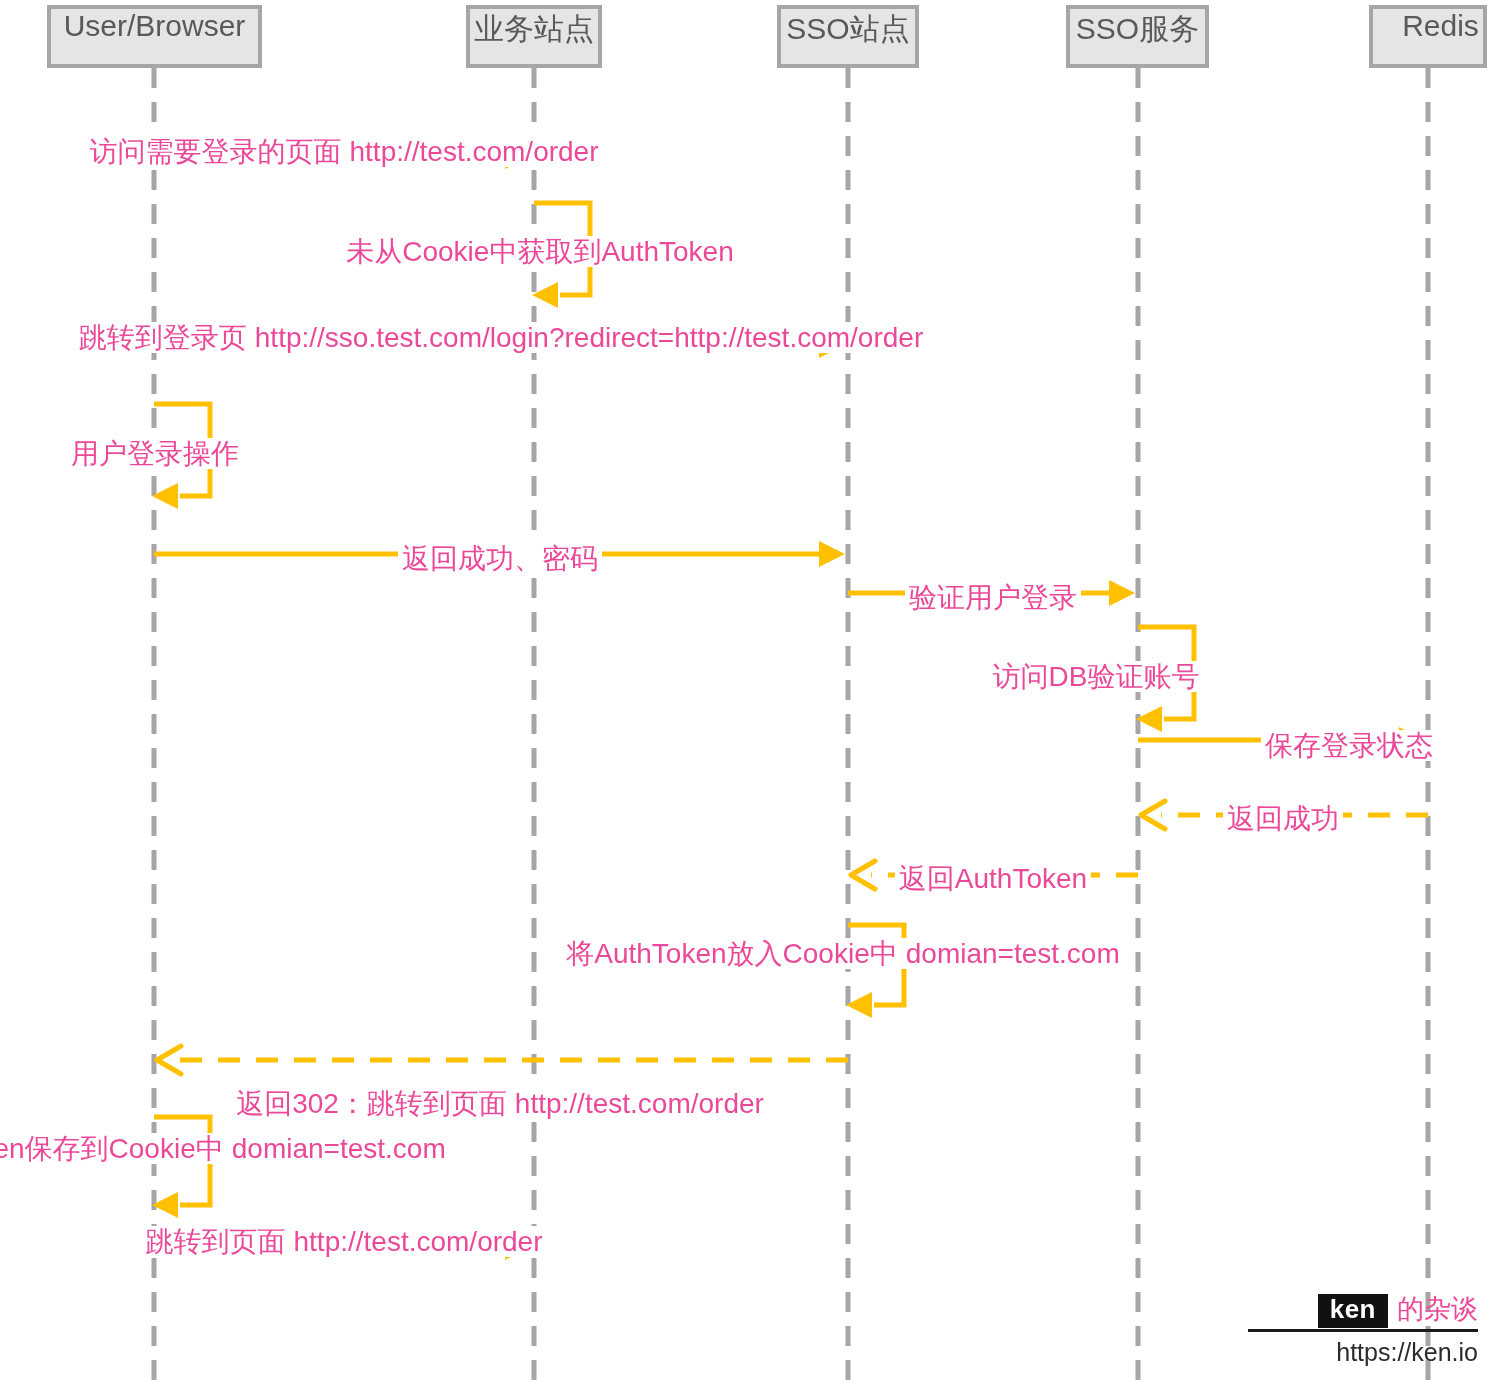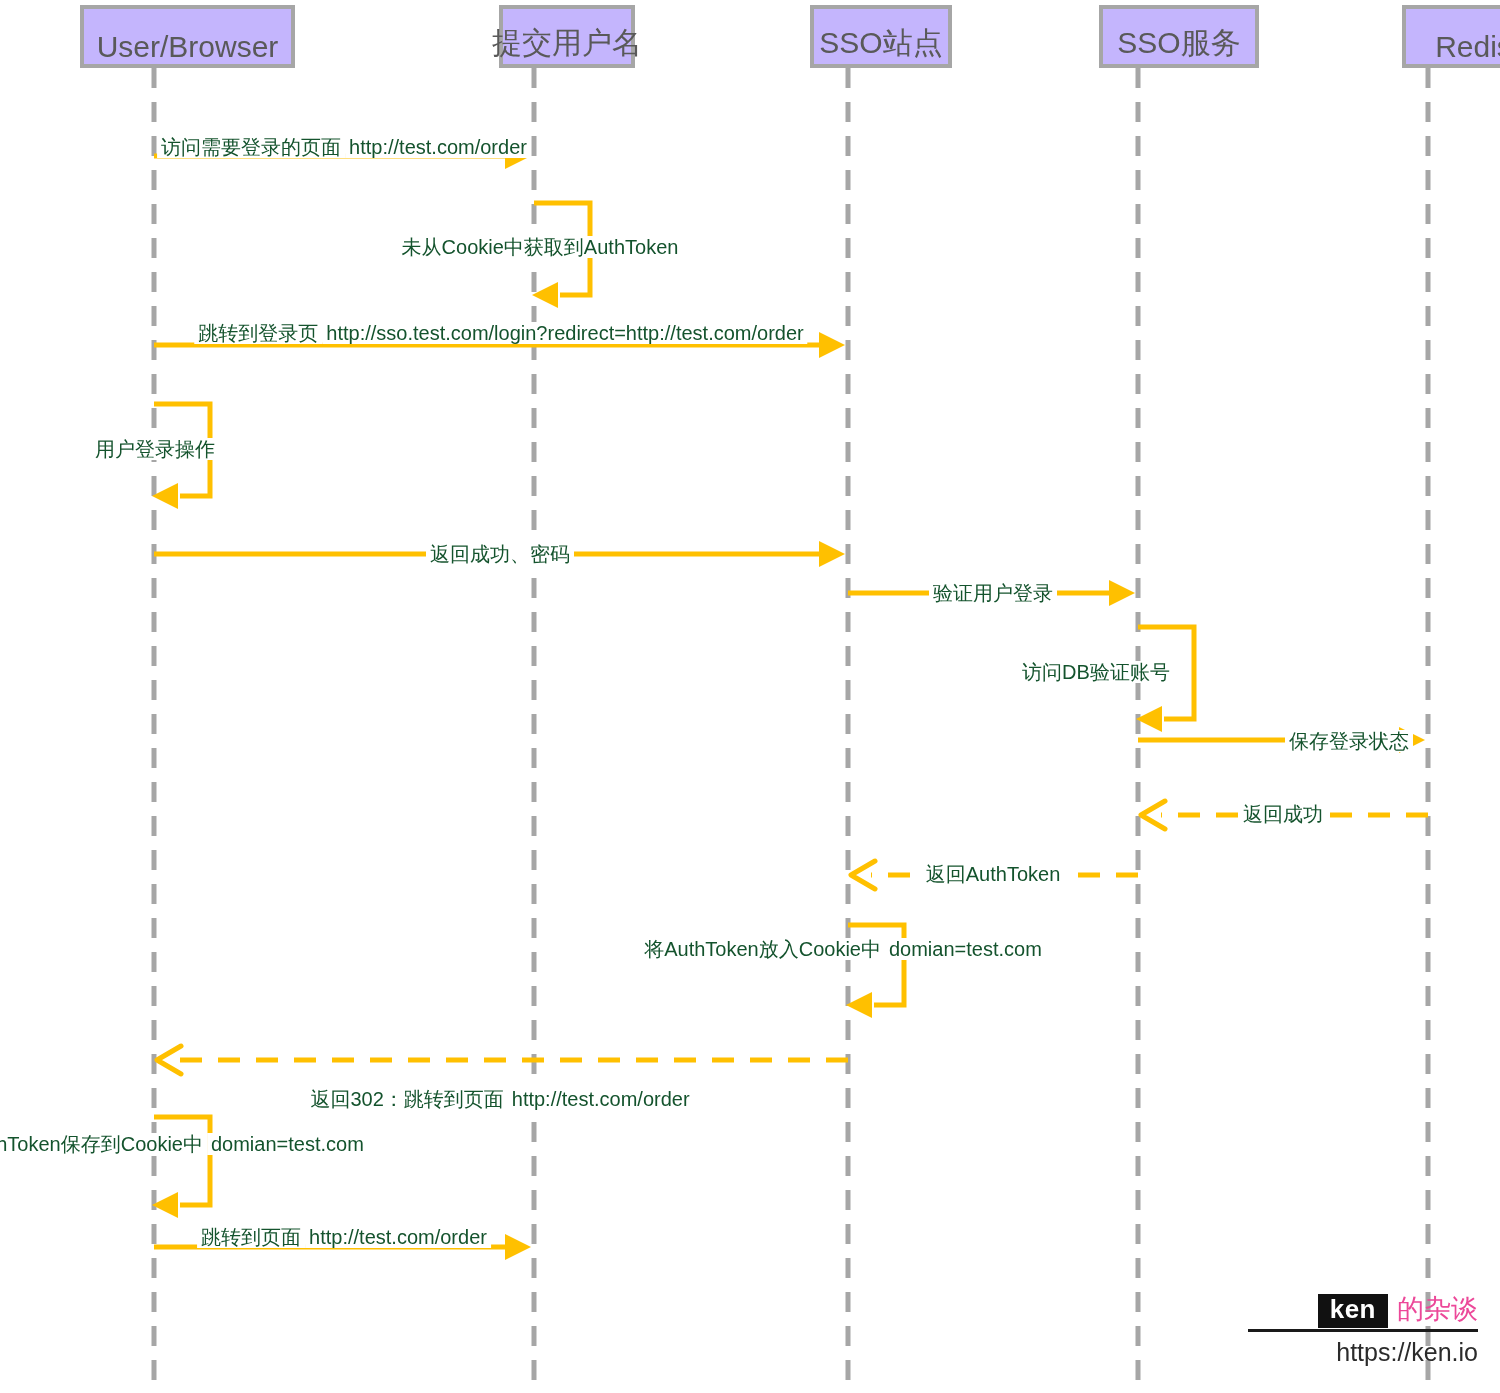--- a/index.html
+++ b/index.html
@@ -23,37 +23,36 @@
     left: 0;
     top: 0;
     width: 1500px;
     height: 1393px;
   }
   
   .pbox {
     position: absolute;
     box-sizing: border-box;
     border: 4px solid #a6a6a6;
-    background: #c4b5fd;
+    background: #e5e5e5;
     display: flex;
-    align-items: flex-end;
+    align-items: flex-start;
     justify-content: center;
-    margin-left: 33px;
   }
   .pbox span {
     font-size: 30px;
     color: #595959;
     white-space: nowrap;
     letter-spacing: 0px;
   }
   
   .msglabel {
     position: absolute;
-    color: #14532d;
-    font-size: 20px;
+    color: #ec4899;
+    font-size: 28px;
     line-height: 1.12;
     text-align: right;
     white-space: nowrap;
     transform: translateX(-50%);
     background: transparent;
   }
   .msglabel.l2 { line-height: 1.12; }
   
   #watermark {
     position: absolute;
@@ -165,26 +164,26 @@
         <line x1="154" y1="1247" x2="508" y2="1247" stroke="#ffc000" stroke-width="5" stroke-linecap="butt"></line>
         <polygon points="531,1247 505,1234 505,1260" fill="#ffc000"></polygon>
       </g>
     </svg>
 
   <div id="participants">
       <div class="pbox" style="left: 47px; top: 5px; width: 215px; height: 63px;">
         <span>User/Browser</span>
       </div>
       <div class="pbox" style="left: 466px; top: 5px; width: 136px; height: 63px;">
-        <span>提交用户名</span>
+        <span>业务站点</span>
       </div>
       <div class="pbox" style="left: 777px; top: 5px; width: 142px; height: 63px;">
         <span>SSO站点</span>
       </div>
-      <div class="pbox" style="left: 1066px; top: 5px; width: 160px; height: 63px;">
+      <div class="pbox" style="left: 1066px; top: 5px; width: 143px; height: 63px;">
         <span>SSO服务</span>
       </div>
       <div class="pbox" style="left: 1369px; top: 5px; width: 118px; height: 63px; padding-left: 25px;">
         <span>Redis</span>
       </div>
     </div>
 
   <div id="labels">
       <div class="msglabel l2" style="left: 344px; top: 136px;"><div style="background: rgb(255, 255, 255); display: inline-block; padding: 0px 4px;">访问需要登录的页面</div><div style="background: rgb(255, 255, 255); display: inline-block; padding: 0px 4px;">http://test.com/order</div></div>
       <div class="msglabel" style="left: 534px; top: 236px;"><div style="background: rgb(255, 255, 255); display: inline-block; padding: 0px 4px; margin-left: 12px;">未从Cookie中获取到AuthToken</div></div>

